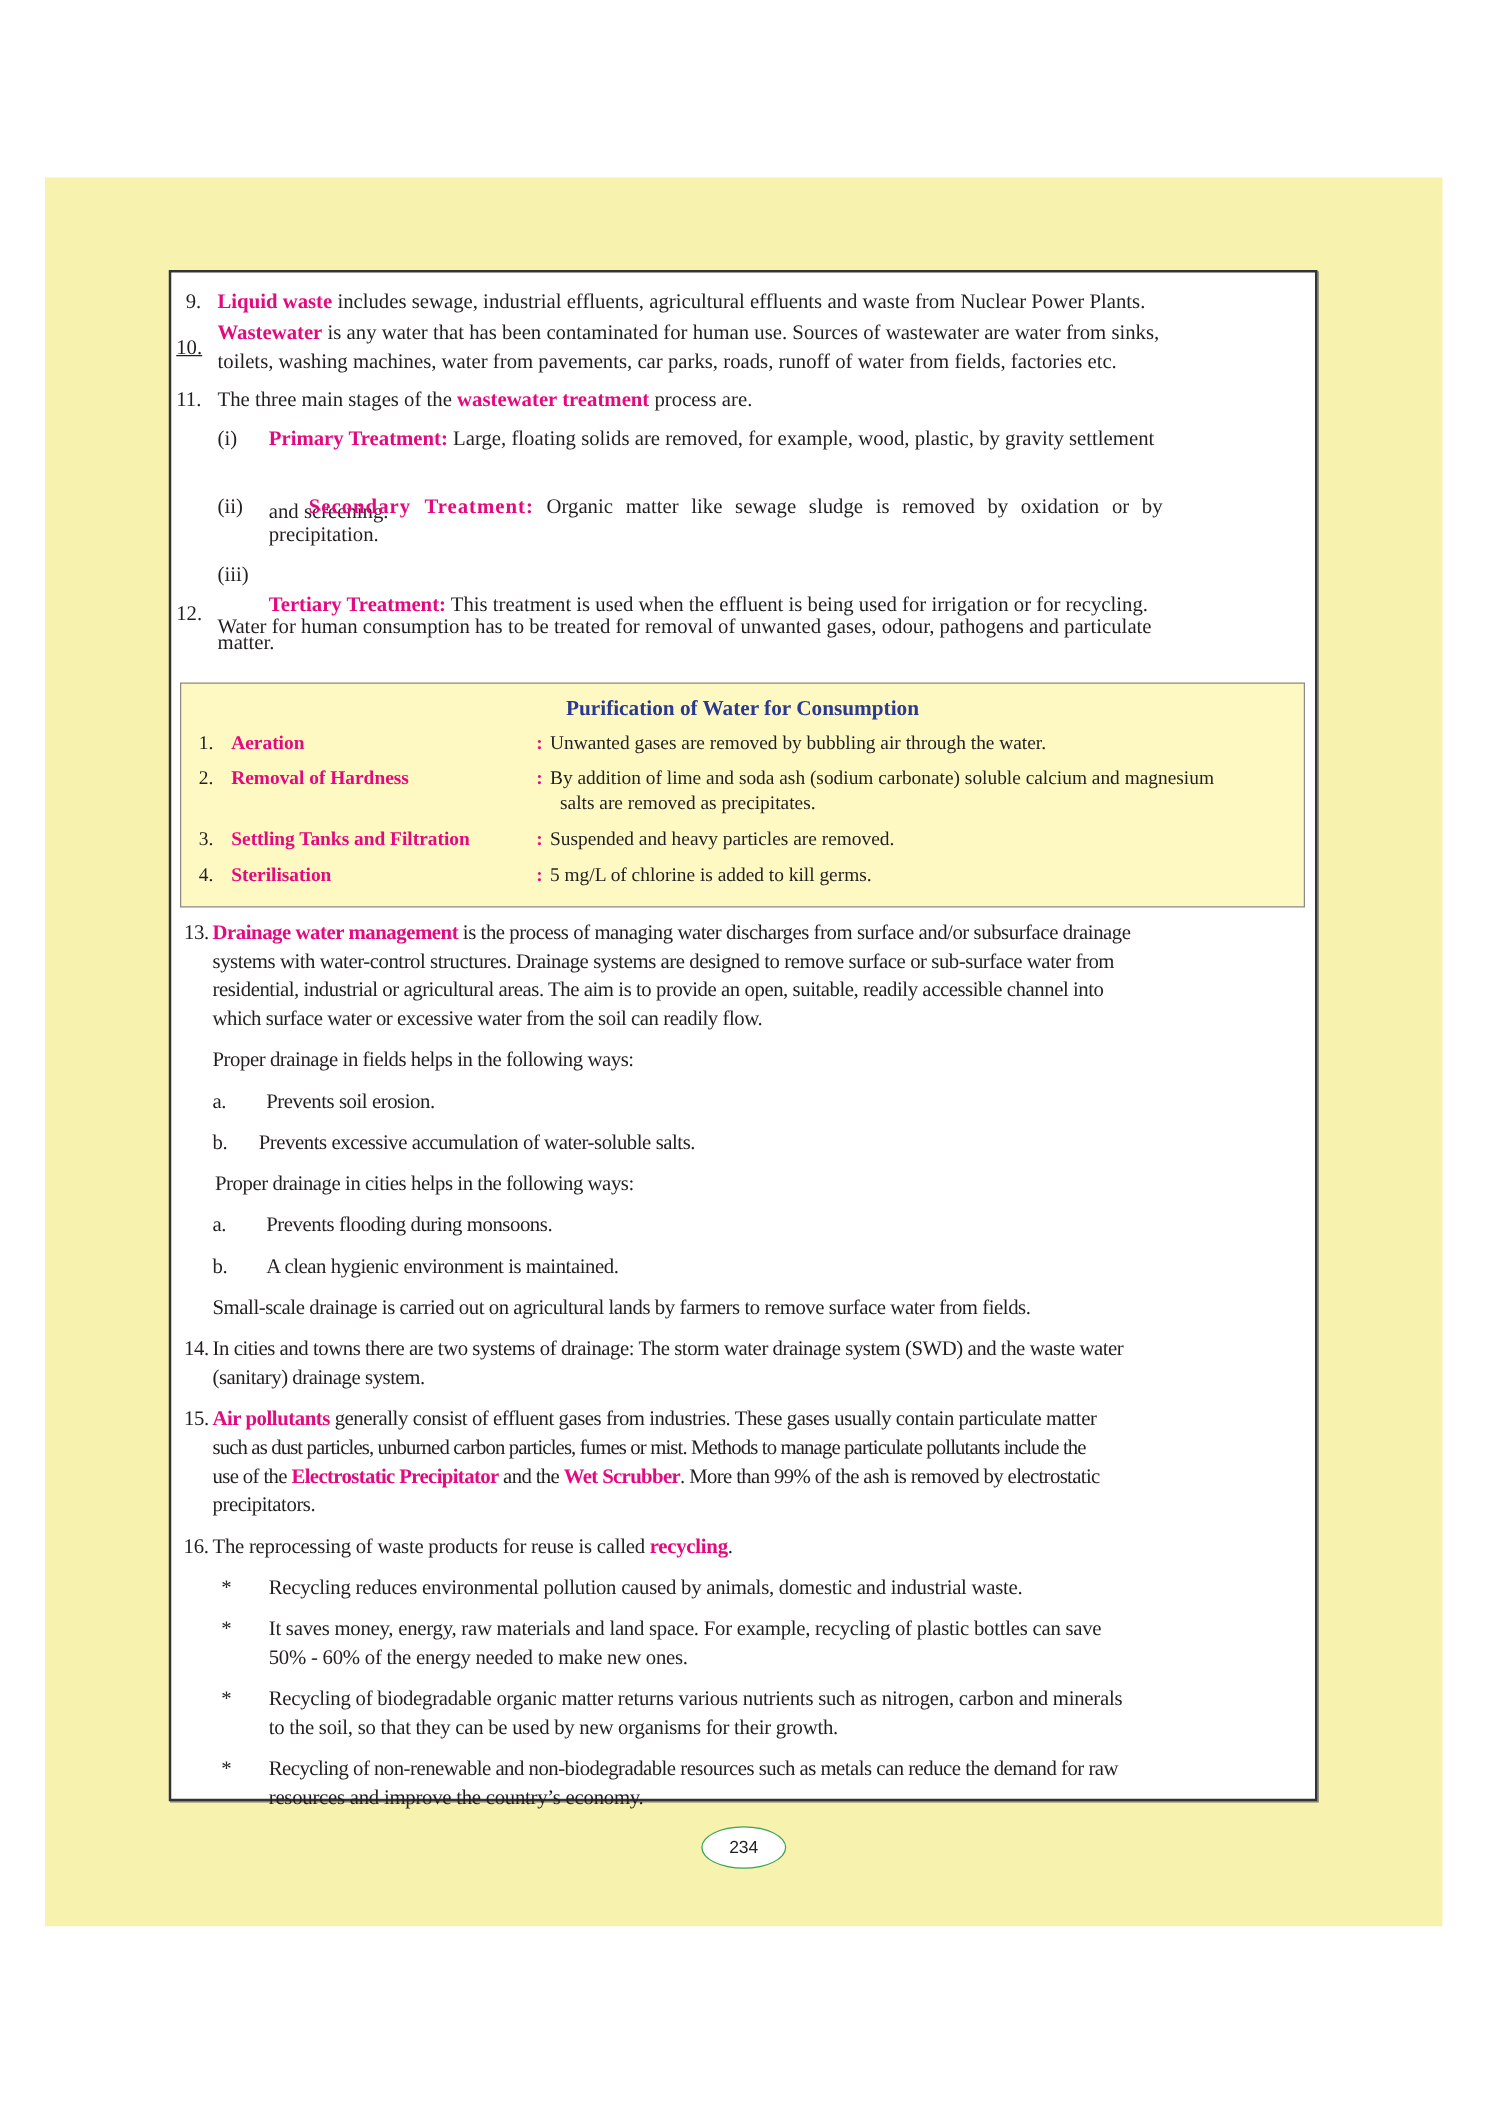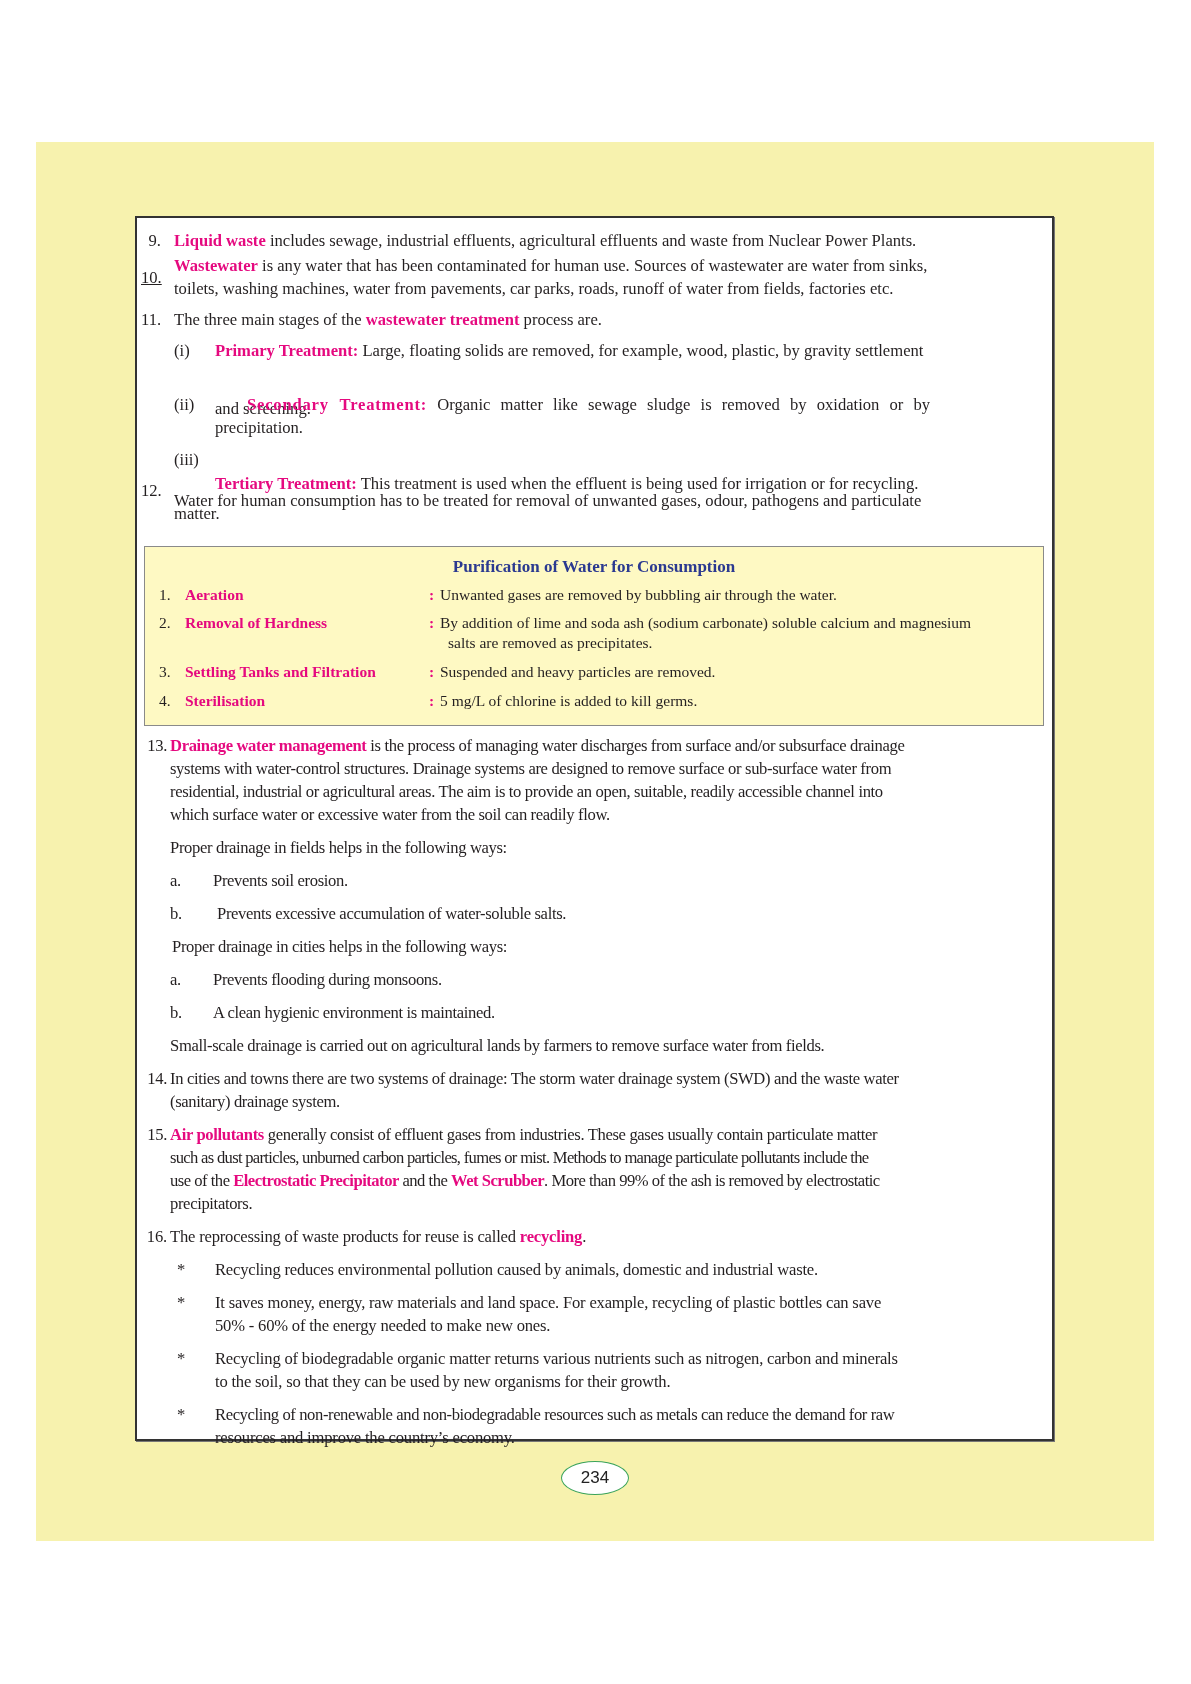--- a/index.html
+++ b/index.html
@@ -16,21 +16,21 @@
          background:#fef9c3; border:1.5px solid #8a8a8a; }
   .tbl-title { position:absolute; left:0; right:0; top:8px; text-align:center;
                color:#2b3990; font-weight:bold; font-size:17px; }
   .trow { position:absolute; left:0; right:0; font-size:15.5px; line-height:21px; }
   .trow .tn { position:absolute; left:14px; }
   .trow .tl { position:absolute; left:40px; color:#e5097f; font-weight:bold; }
   .trow .colon { position:absolute; left:284px; color:#e5097f; font-weight:bold; }
   .trow .td { position:absolute; left:295px; right:10px; }
   .pagenum { position:absolute; left:561px; top:1461px; width:66px; height:32px;
              border:1.5px solid #3aa35a; border-radius:50%; background:#ffffff;
-             text-align:center; line-height:31px; font-family:"Liberation Sans", sans-serif; font-size:17px; color:#222; }
+             text-align:center; line-height:31px; font-family:"Liberation Sans", sans-serif; font-size:14px; color:#222; }
 </style>
 </head>
 <body>
 
 <div class="panel"></div>
 
 <div class="box">
   <div class="content" style="top: 20px; left: 0px; right: 10px;">
 
     <div>
@@ -117,21 +117,21 @@
         <span class="hl">Drainage water management</span><span> is the process of managing water discharges from surface and/or subsurface drainage</span>
       </span>
       <span class="line" style="position:absolute;left:33px;top:519px;">systems with water-control structures. Drainage systems are designed to remove surface or sub-surface water from</span>
       <span class="line" style="position:absolute;left:33px;top:542px;">residential, industrial or agricultural areas. The aim is to provide an open, suitable, readily accessible channel into</span>
       <span class="line" style="position:absolute;left:33px;top:565px;">which surface water or excessive water from the soil can readily flow.</span>
 
       <span class="line" style="position:absolute;left:33px;top:598px;">Proper drainage in fields helps in the following ways:</span>
       <span class="line" style="position:absolute;left:33px;top:631px;">a.</span>
       <span class="line" style="position:absolute;left:76px;top:631px;">Prevents soil erosion.</span>
       <span class="line" style="position:absolute;left:33px;top:664px;">b.</span>
-      <span class="line" style="position:absolute;left:80px;top:664px;">Prevents excessive accumulation of water-soluble salts.</span>
+      <span class="line" style="position:absolute;left:70px;top:664px;">Prevents excessive accumulation of water-soluble salts.</span>
 
       <span class="line" style="position:absolute;left:35px;top:697px;">Proper drainage in cities helps in the following ways:</span>
       <span class="line" style="position:absolute;left:33px;top:730px;">a.</span>
       <span class="line" style="position:absolute;left:76px;top:730px;">Prevents flooding during monsoons.</span>
       <span class="line" style="position:absolute;left:33px;top:763px;">b.</span>
       <span class="line" style="position:absolute;left:76px;top:763px;">A clean hygienic environment is maintained.</span>
 
       <span class="line" style="position:absolute;left:33px;top:796px;">Small-scale drainage is carried out on agricultural lands by farmers to remove surface water from fields.</span>
     </div>
 

